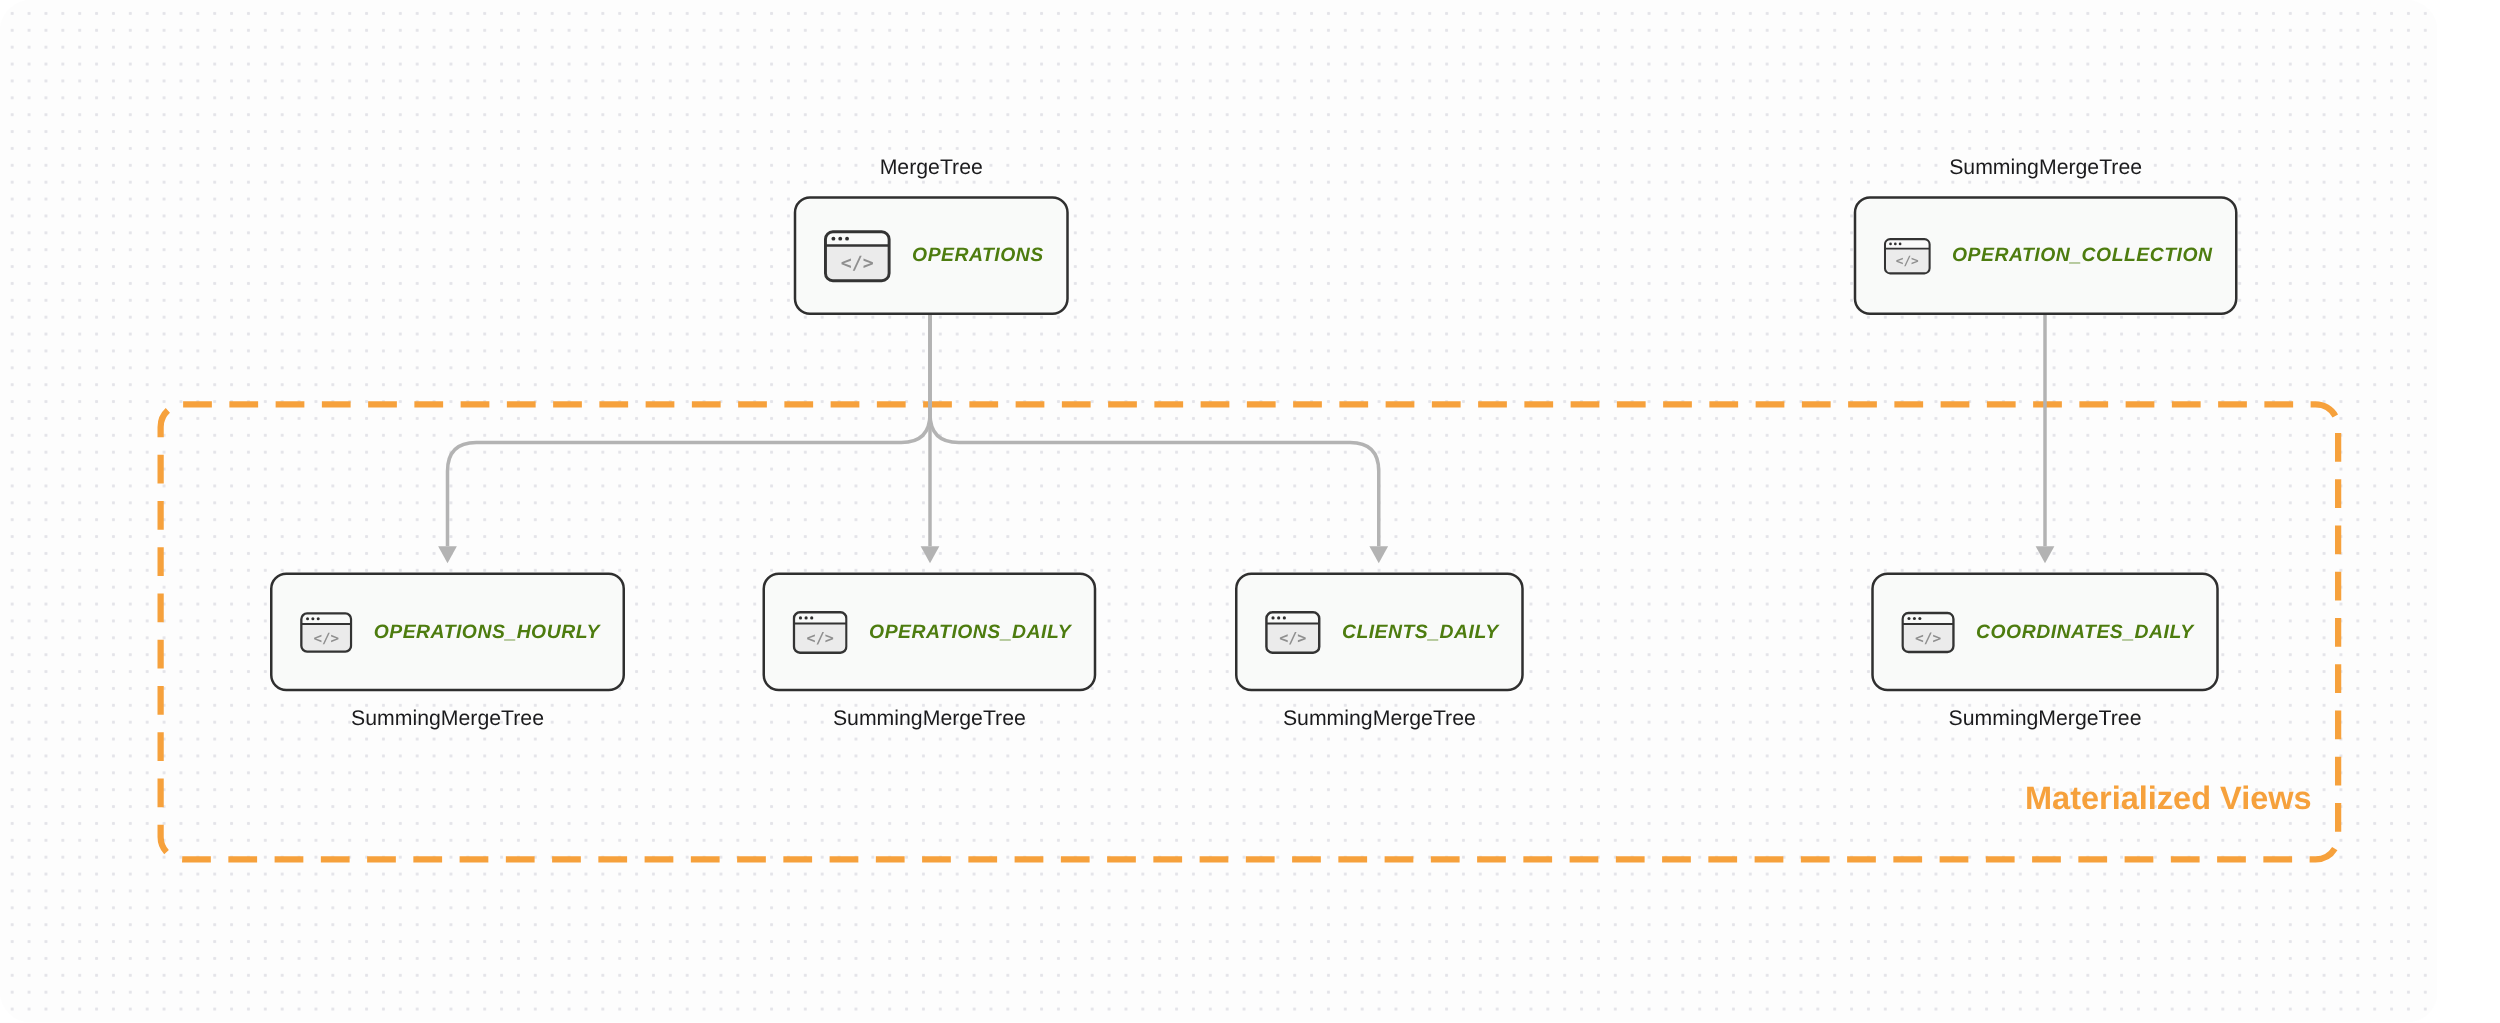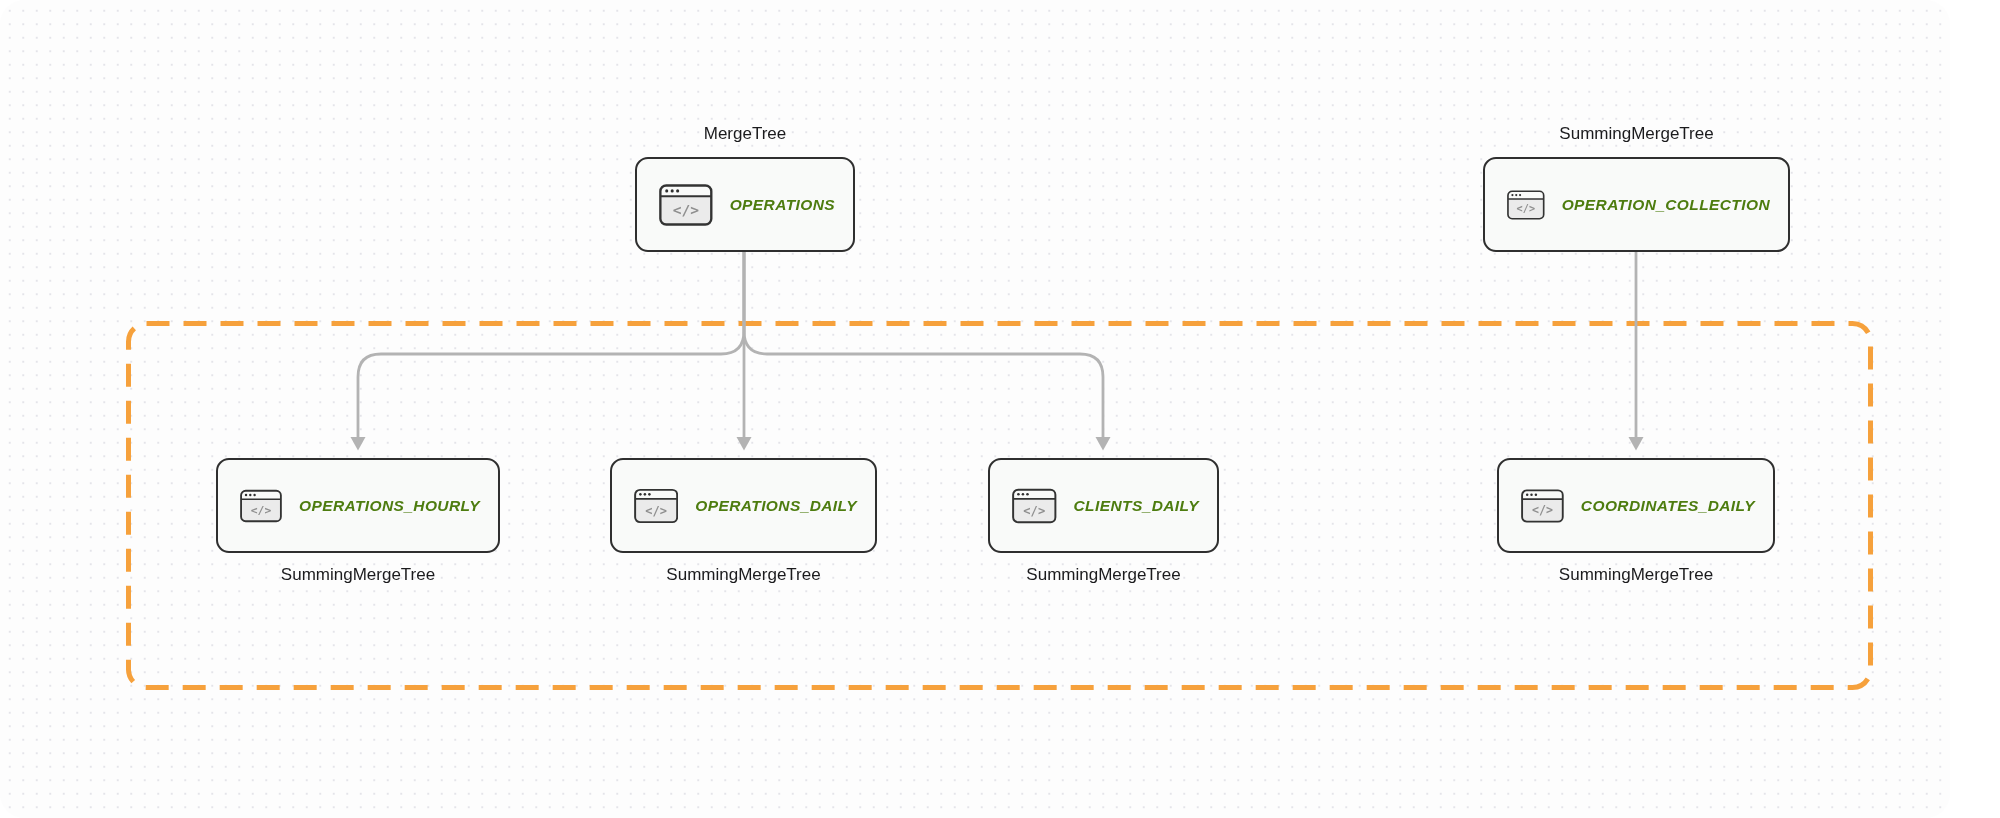--- a/index.html
+++ b/index.html
@@ -196,14 +196,15 @@
         <circle cx="8.5" cy="7.5" r="1.7" fill="#2f2f2f"></circle>
           <circle cx="14.5" cy="7.5" r="1.7" fill="#2f2f2f"></circle>
           <circle cx="20.5" cy="7.5" r="1.7" fill="#2f2f2f"></circle>
         <text x="29.5" y="34.5" text-anchor="middle" font-family="DejaVu Sans Mono, monospace" font-size="16" font-weight="bold" fill="#8f8f8f">&lt;/&gt;</text>
       </svg>
       <span class="node-title">COORDINATES_DAILY</span>
     </div>
     <div class="engine-label below">SummingMergeTree</div>
   </div>
 
+  <div class="group-label">Materialized Views</div>
 
 </div>
 
 </body></html>

